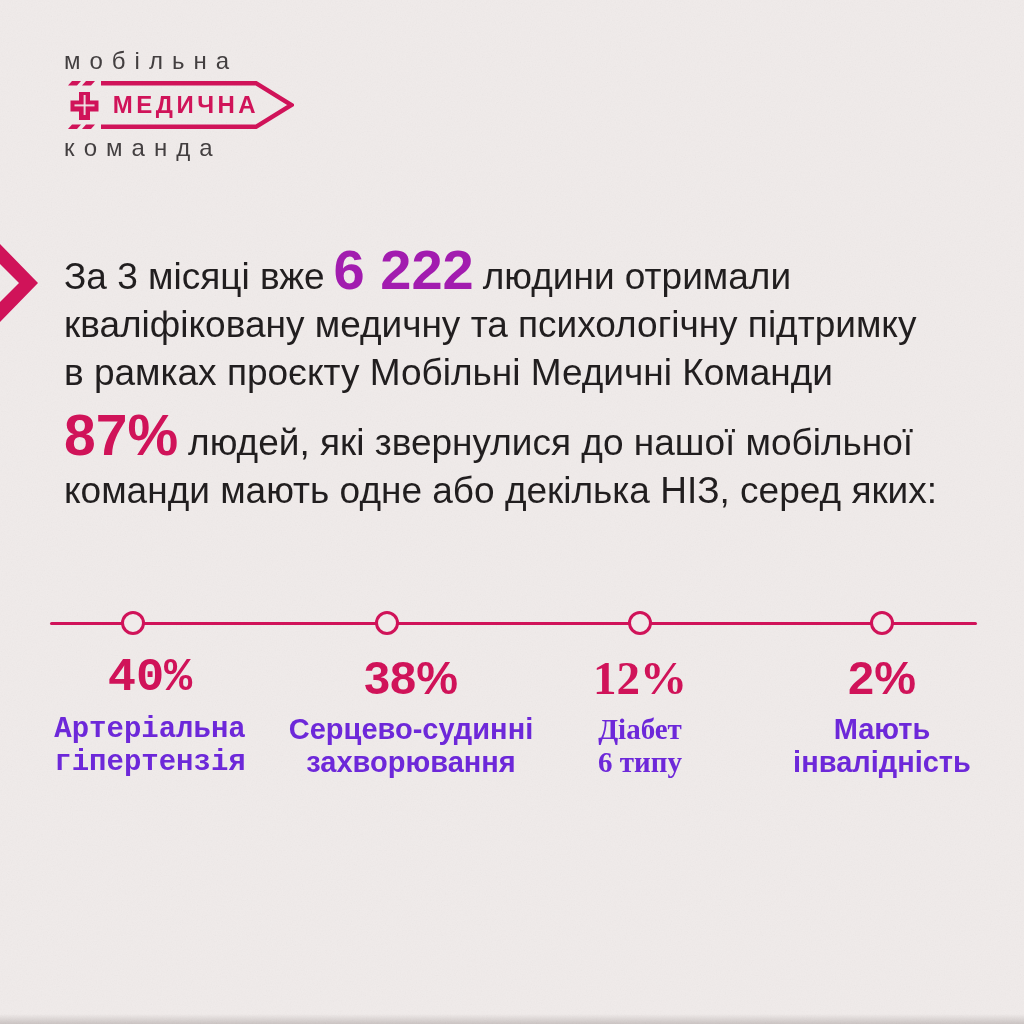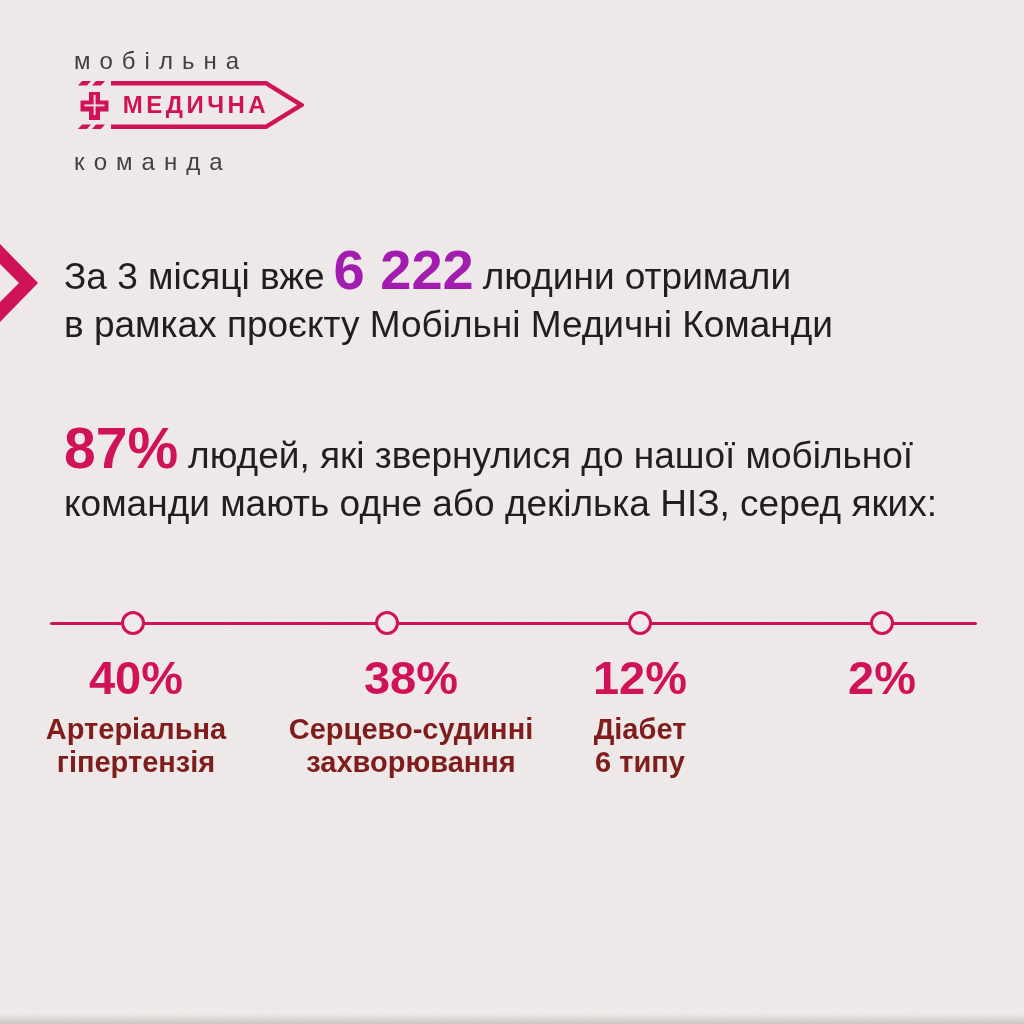--- a/index.html
+++ b/index.html
@@ -10,58 +10,58 @@
     position:relative;
     overflow:hidden;
     color:#211e1f;
   }
   .canvas{position:absolute;inset:0;}
   .noise{position:absolute;inset:0;pointer-events:none;}
   .bottom-edge{position:absolute;left:0;right:0;bottom:0;height:10px;
     background:linear-gradient(to bottom, rgba(74,60,58,0), rgba(74,60,58,0.22));}
 
   
-  .logo{position:absolute;left:72px;top:48px;width:240px;}
+  .logo{position:absolute;left:62px;top:48px;width:240px;}
   .logo-word{font-size:24px;line-height:26px;letter-spacing:9px;
     color:#433f40;font-weight:500;white-space:nowrap;}
   .logo-word.top{margin-left:2px;}
-  .logo-word.bottom{margin-top:19px;margin-left:2px;}
+  .logo-word.bottom{margin-top:5px;margin-left:2px;}
   .logo-arrow{position:relative;width:232px;height:50px;margin-top:6px;}
   .logo-arrow svg{position:absolute;left:0;top:0;}
   .arrow-word{font-family:"Liberation Sans", sans-serif;font-weight:700;
     letter-spacing:3.5px;}
 
   
   .chevron{position:absolute;left:0;top:244px;width:38px;height:78px;}
 
   
   .para{position:absolute;left:64px;font-size:37px;line-height:48px;
     font-weight:500;color:#211e1f;}
   .para .line{white-space:nowrap;}
   .p1{top:246px;}
-  .p2{top:424px;}
+  .p2{top:411px;}
   .hl-number{font-weight:700;color:#a21caf;font-size:56px;line-height:48px;
     margin:0 9px;vertical-align:baseline;}
   .hl-percent{font-weight:700;color:#d01359;font-size:57px;line-height:48px;
     margin-right:10px;vertical-align:baseline;}
 
   
   .timeline-line{position:absolute;left:50px;top:622px;width:927px;height:3px;
     background:#d01359;border-radius:2px;}
   .timeline-dot{position:absolute;top:611px;width:24px;height:24px;
     box-sizing:border-box;border:3.5px solid #d01359;border-radius:50%;
     background:#f0ebea;}
   .dot-1{left:121px;} .dot-2{left:375px;} .dot-3{left:628px;} .dot-4{left:870px;}
 
   
   .stat-col{position:absolute;top:652px;width:260px;text-align:center;}
-  .col-1{left:6px;} .col-2{left:257px;margin-left:24px;} .col-3{left:510px;} .col-4{left:752px;}
+  .col-1{left:20px;font-family:Liberation Mono, monospace;} .col-2{left:257px;margin-left:24px;} .col-3{left:510px;font-family:Liberation Serif, serif;} .col-4{left:752px;}
   .stat-percent{font-size:47px;line-height:52px;font-weight:700;color:#d01359;}
   .stat-label{margin-top:9px;font-size:29px;line-height:33px;font-weight:700;
-    color:#7f1d1d;}
+    color:#6d28d9;}
 </style>
 </head>
 <body>
 
 <div class="canvas">
 
   <svg class="noise" width="1024" height="1024" aria-hidden="true">
     <filter id="grain">
       <feTurbulence type="fractalNoise" baseFrequency="0.8" numOctaves="2" stitchTiles="stitch"></feTurbulence>
       <feColorMatrix type="saturate" values="0"></feColorMatrix>
@@ -91,20 +91,21 @@
     </div>
     <div class="logo-word bottom">команда</div>
   </div>
 
   <svg class="chevron" viewBox="0 0 38 78">
     <polygon points="0,0 38,39 0,78 0,58 19,39 0,20" fill="#d01359"></polygon>
   </svg>
 
   <div class="para p1">
     <div class="line"><span>За 3 місяці вже</span><span class="hl-number">6 222</span><span>людини отримали</span></div>
+    <div class="line">кваліфіковану медичну та психологічну підтримку</div>
     <div class="line">в рамках проєкту Мобільні Медичні Команди</div>
   </div>
 
   <div class="para p2">
     <div class="line"><span class="hl-percent">87%</span><span>людей, які звернулися до нашої мобільної</span></div>
     <div class="line">команди мають одне або декілька НІЗ, серед яких:</div>
   </div>
 
   <div class="timeline-line"></div>
   <div class="timeline-dot dot-1"></div>
@@ -128,16 +129,20 @@
   </div>
   <div class="stat-col col-3">
     <div class="stat-percent">12%</div>
     <div class="stat-label">
       <div>Діабет</div>
       <div>6 типу</div>
     </div>
   </div>
   <div class="stat-col col-4">
     <div class="stat-percent">2%</div>
+    <div class="stat-label">
+      <div>Мають</div>
+      <div>інвалідність</div>
+    </div>
   </div>
 
   <div class="bottom-edge"></div>
 </div>
 
 </body></html>

